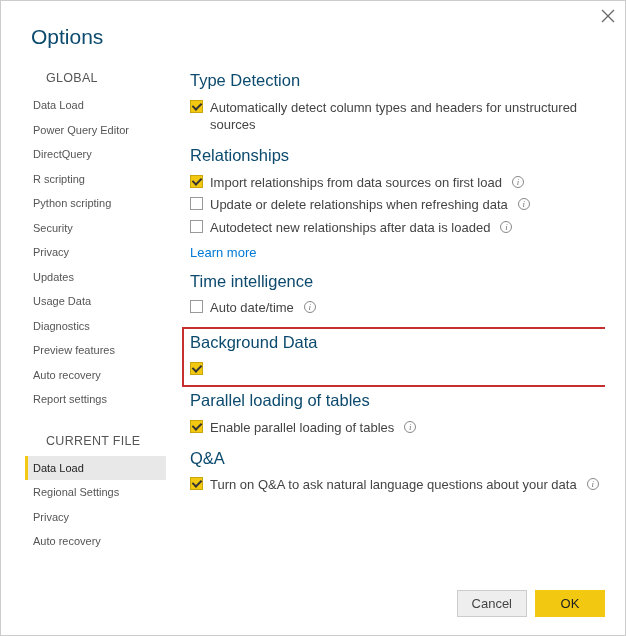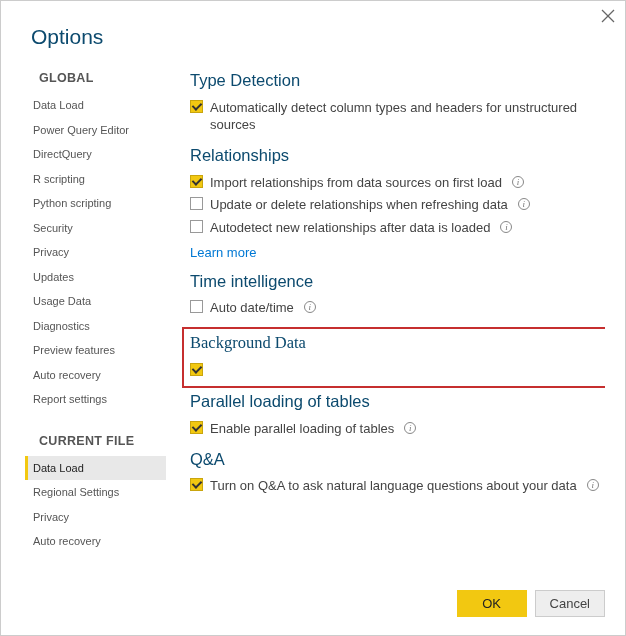--- a/index.html
+++ b/index.html
@@ -39,24 +39,24 @@
     padding: 0 20px 0 30px;
     overflow: hidden;
   }
   .sidebar {
     width: 135px;
     flex-shrink: 0;
     padding-top: 6px;
   }
   .side-header {
     font-size: 12.5px;
-    font-weight: 700;
+    font-weight: 400;
     letter-spacing: 0.3px;
     color: #555;
-    margin: 0 0 8px 8px;
+    margin: 0 0 8px 15px;
   }
   .side-header.second { margin-top: 22px; }
   .side-item {
     padding: 4px 6px 4px 2px;
     color: #555;
     cursor: pointer;
     line-height: 1.5;
     font-size: 11px;
   }
   .side-item.selected {
@@ -133,21 +133,20 @@
     color: #0078D4;
     cursor: pointer;
     padding: 6px 0 2px 0;
     font-size: 13px;
   }
   .spacer-mid { height: 6px; }
   .highlight-box {
     border: 2px solid #C62F2F;
     padding: 4px 8px 8px 6px;
     margin: 2px -2px 4px -8px;
-    font-family: Liberation Serif, serif;
   }
   .footer {
     display: flex;
     justify-content: flex-end;
     gap: 8px;
     padding: 12px 20px 18px 20px;
   }
   .btn {
     min-width: 70px;
     text-align: center;
@@ -263,17 +262,17 @@
       <div class="row">
         <div class="checkbox checked"></div>
         <span>Turn on Q&amp;A to ask natural language questions about your data</span>
         <span class="info-icon">i</span>
       </div>
 
     </div>
   </div>
 
   <div class="footer">
+    <div class="btn secondary">Cancel</div>
     <div class="btn primary">OK</div>
-    <div class="btn secondary">Cancel</div>
   </div>
 
 </div>
 
 </body></html>

